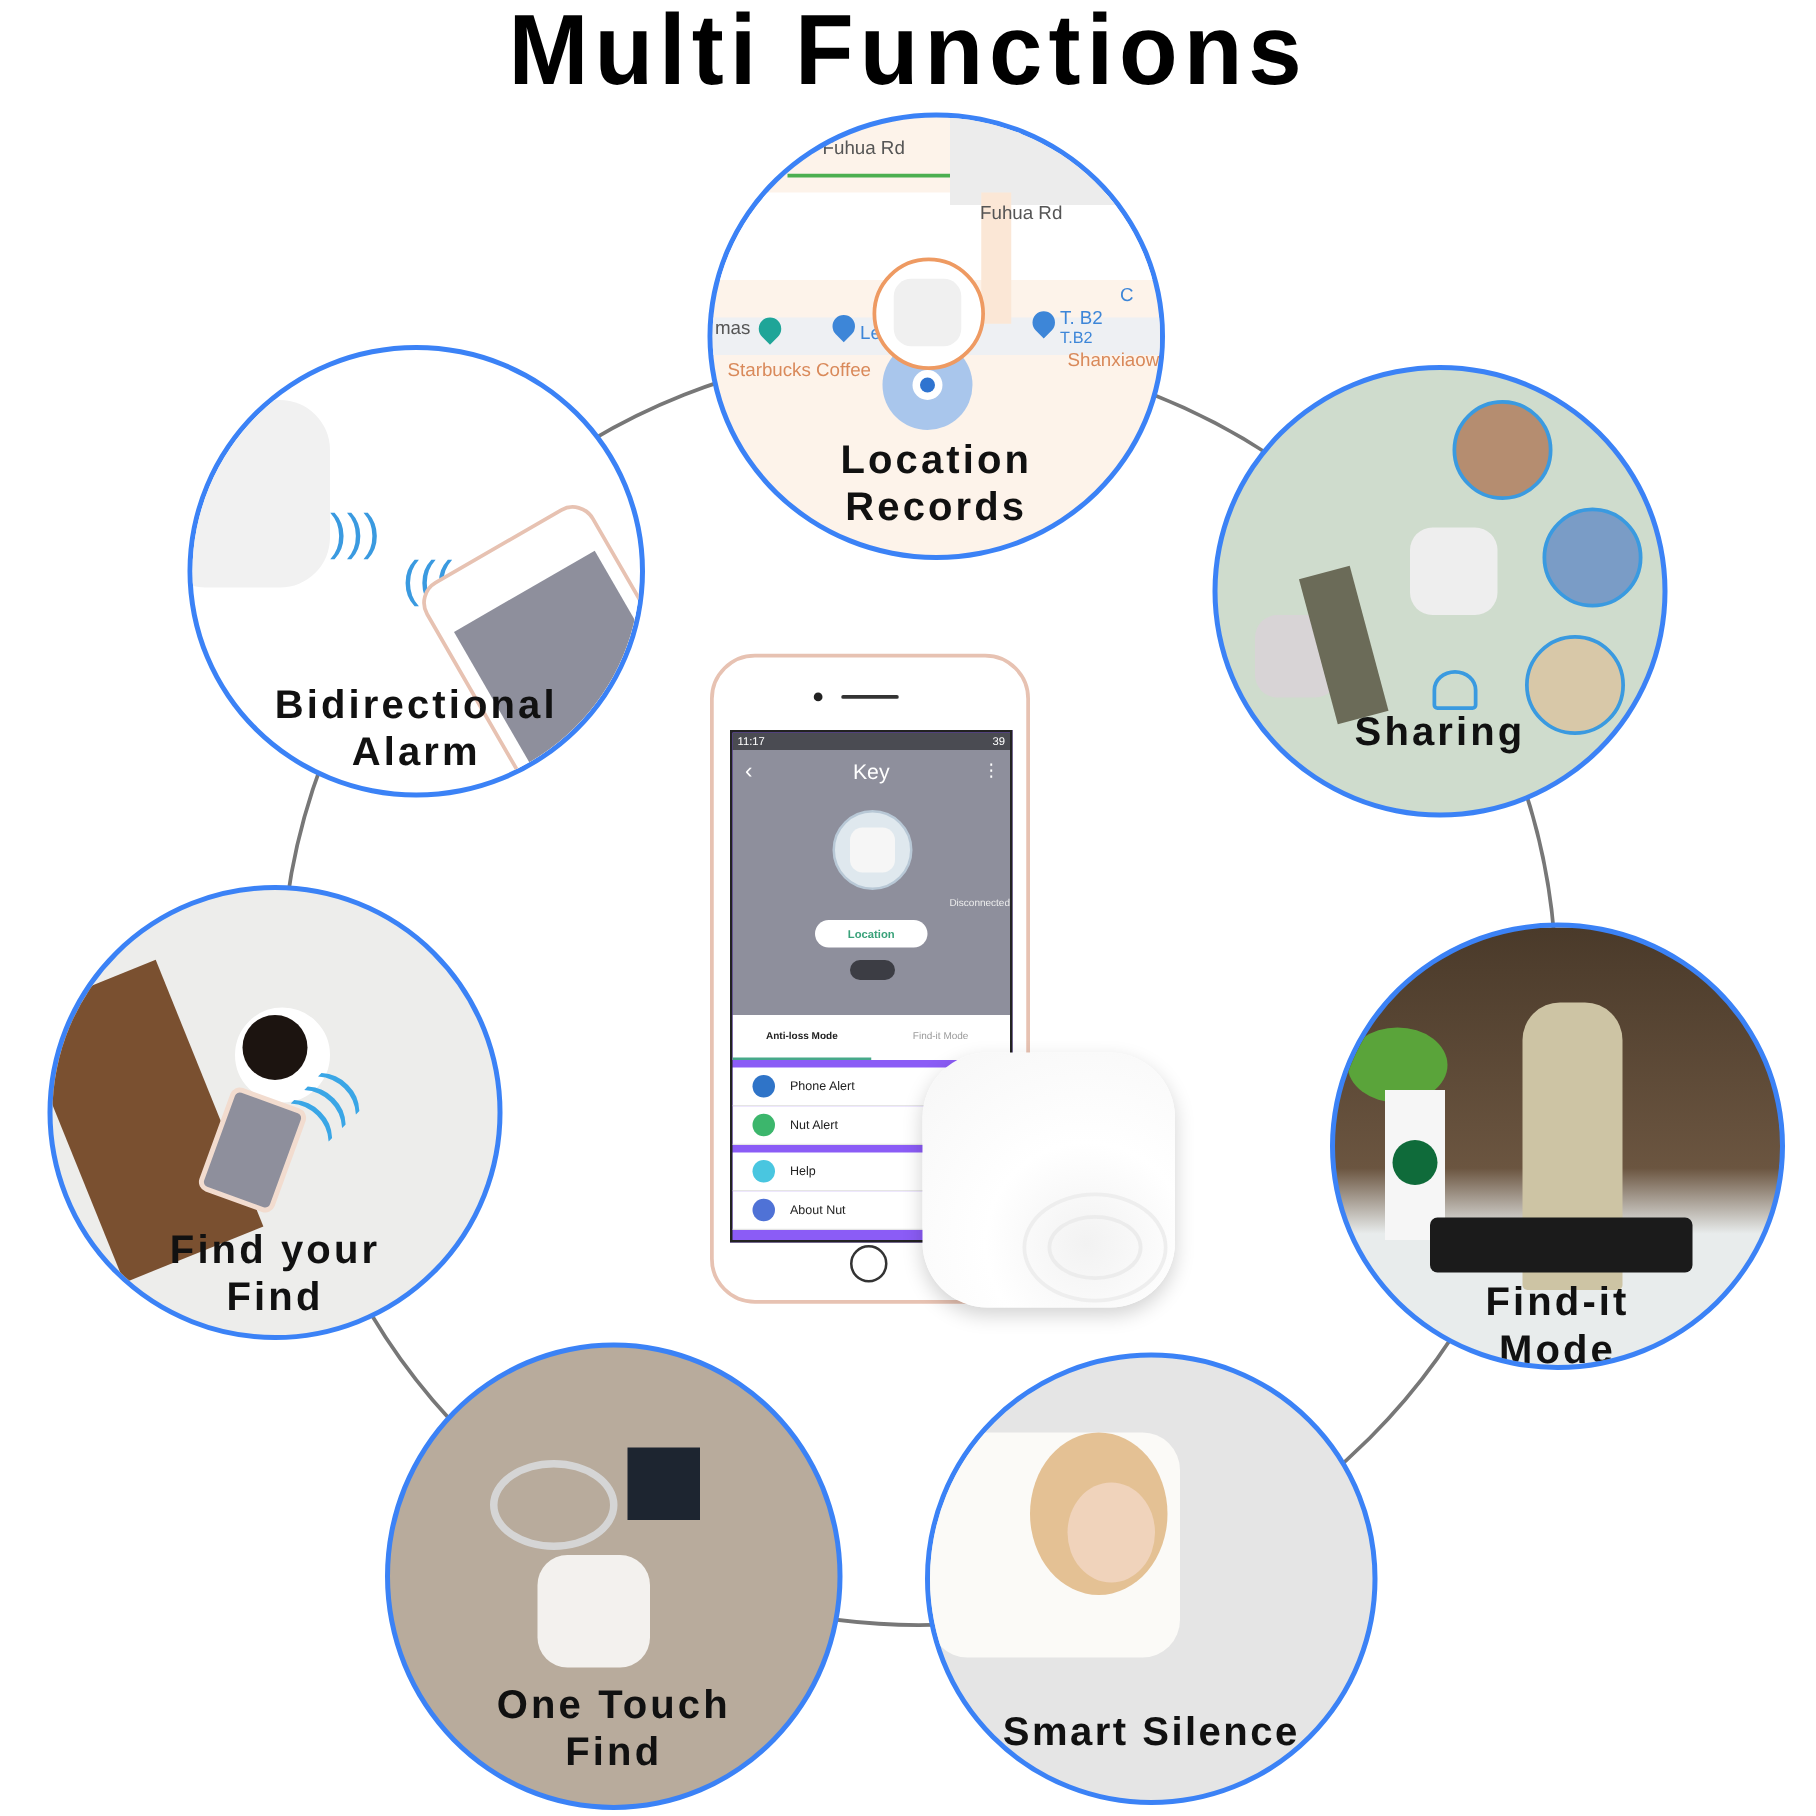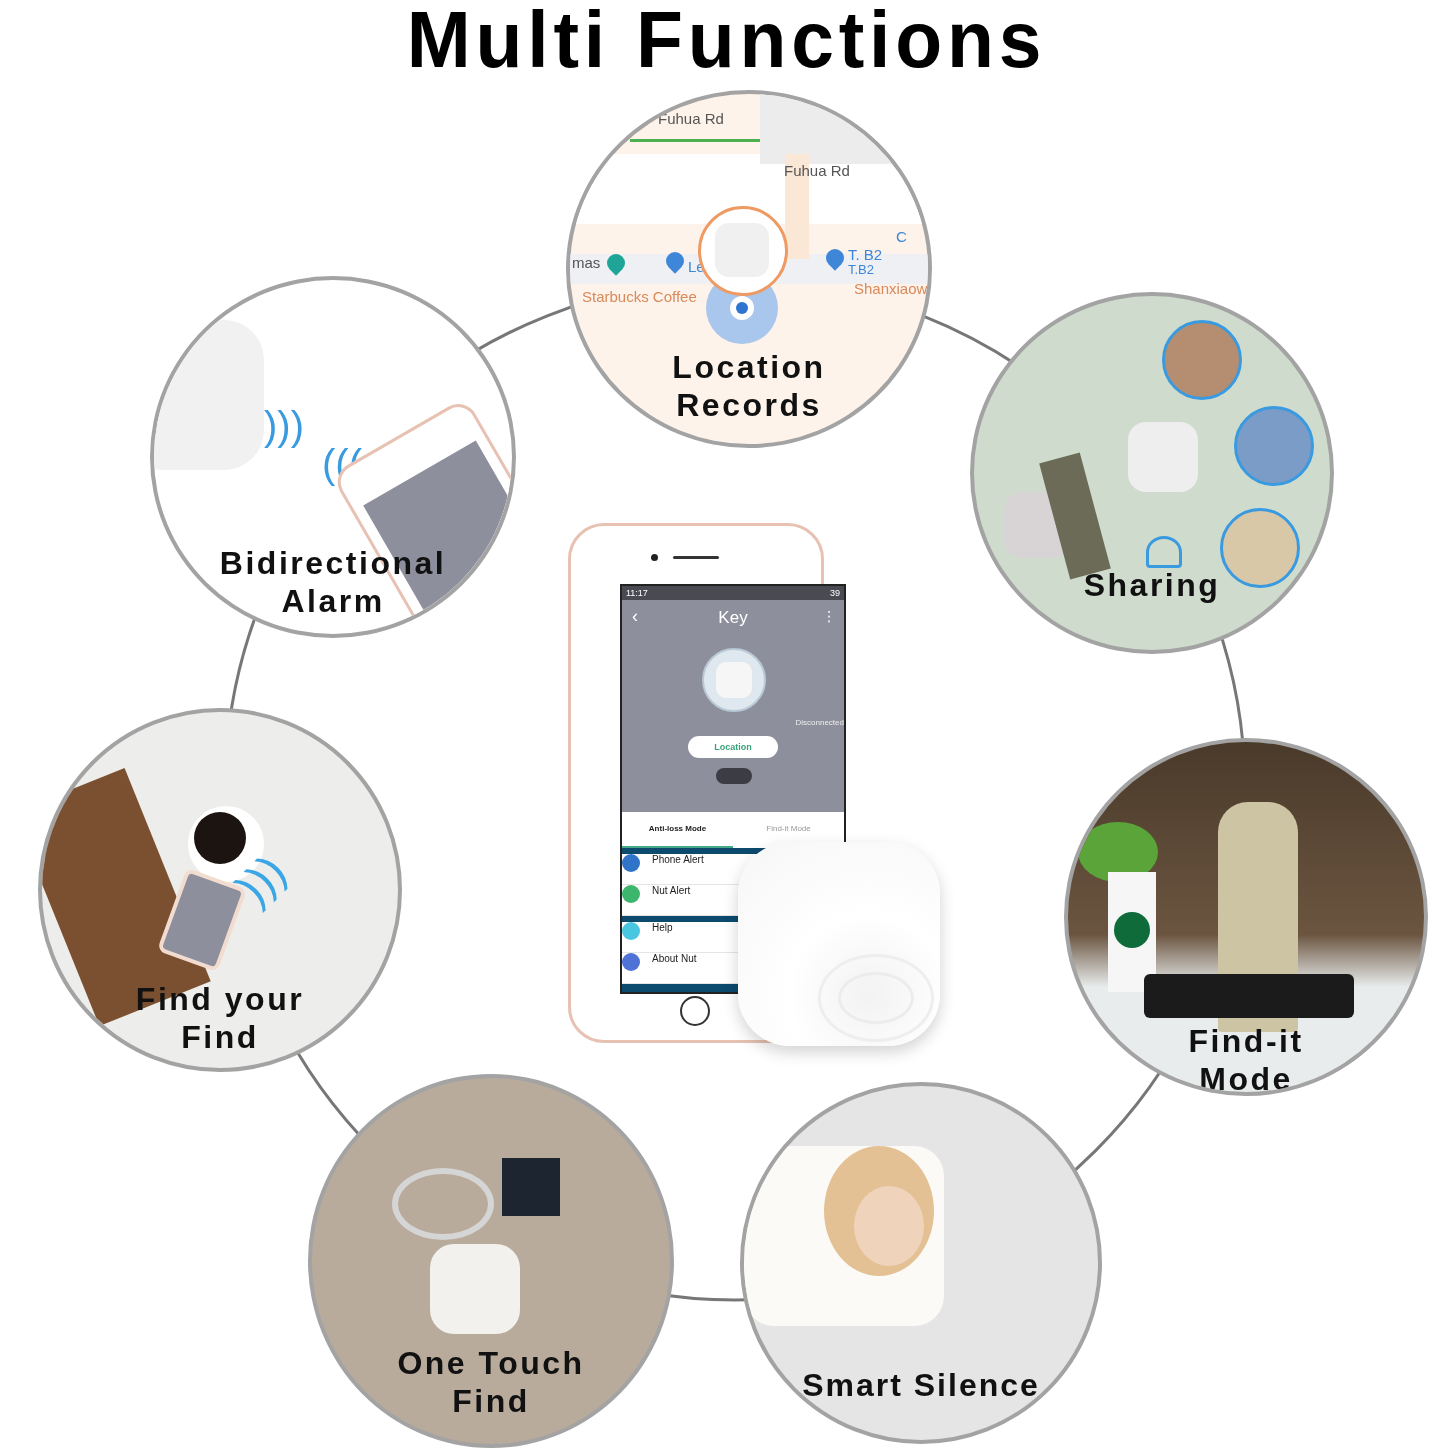--- a/index.html
+++ b/index.html
@@ -8,21 +8,21 @@
     background: #ffffff; font-family: "Liberation Sans", sans-serif;
   }
   .title {
     position: absolute; left: 0; top: -6px; width: 1453px; text-align: center;
     font-size: 80px; font-weight: 700; letter-spacing: 5px; color: #000;
     transform: scaleX(0.96);
   }
   svg.links { position: absolute; left: 0; top: 0; }
   .circle {
     position: absolute; border-radius: 50%; overflow: hidden;
-    border: 4px solid #a3a3a3; box-sizing: border-box;
+    border: 4px solid #3b82f6; box-sizing: border-box;
   }
   .clabel {
     position: absolute; left: 0; right: 0; text-align: center;
     font-size: 32px; font-weight: 700; letter-spacing: 2.5px; color: #111;
     line-height: 38px;
   }
   .clabel span { display: block; }
 
   
   .map { background: #fdf3ea; }
@@ -30,29 +30,29 @@
   .maptext { position: absolute; font-size: 15px; color: #555; }
   .pin { position: absolute; width: 18px; height: 18px; border-radius: 50% 50% 50% 0; transform: rotate(-45deg); }
 
   
   .phone {
     position: absolute; left: 568px; top: 523px; width: 256px; height: 520px;
     border: 3px solid #e7c2b2; border-radius: 36px; background: #fff; box-sizing: border-box;
   }
   .screen {
     position: absolute; left: 13px; top: 58px; width: 226px; height: 410px;
-    background: #0c4a6e; border: 2px solid #222; box-sizing: border-box; overflow: hidden; margin-left: 36px;
+    background: #8b5cf6; border: 2px solid #222; box-sizing: border-box; overflow: hidden;
   }
   .statusbar { height: 14px; background: #4a4b52; color: #fff; font-size: 9px; display: flex; justify-content: space-between; padding: 0 4px; align-items: center; }
   .appheader { height: 212px; background: #8e8f9c; position: relative; }
   .apptitle { position: absolute; top: 8px; left: 0; right: 0; text-align: center; color: #fff; font-size: 17px; }
   .tabs { height: 36px; background: #fff; display: flex; font-size: 8px; justify-content: space-between; }
   .tab { flex: 1; text-align: center; line-height: 34px; color: #999; }
   .tab.active { color: #222; font-weight: 700; border-bottom: 2px solid #47a98a; }
-  .listrow { height: 30px; background: #fff; border-bottom: 1px solid #e5e5e5; display: flex; align-items: flex-start; padding-left: 0; font-size: 10px; color: #222; }
+  .listrow { height: 30px; background: #fff; border-bottom: 1px solid #e5e5e5; display: flex; align-items: center; padding-left: 16px; font-size: 10px; color: #222; }
   .licon { width: 18px; height: 18px; border-radius: 50%; margin-right: 12px; }
   .nut {
     position: absolute; left: 738px; top: 842px; width: 202px; height: 204px;
     border-radius: 52px; background: radial-gradient(circle at 65% 75%, #f2f2f2 0%, #ffffff 40%, #f6f6f6 100%);
     box-shadow: 0 6px 16px rgba(0,0,0,0.18);
   }
 </style>
 </head>
 <body>
 

